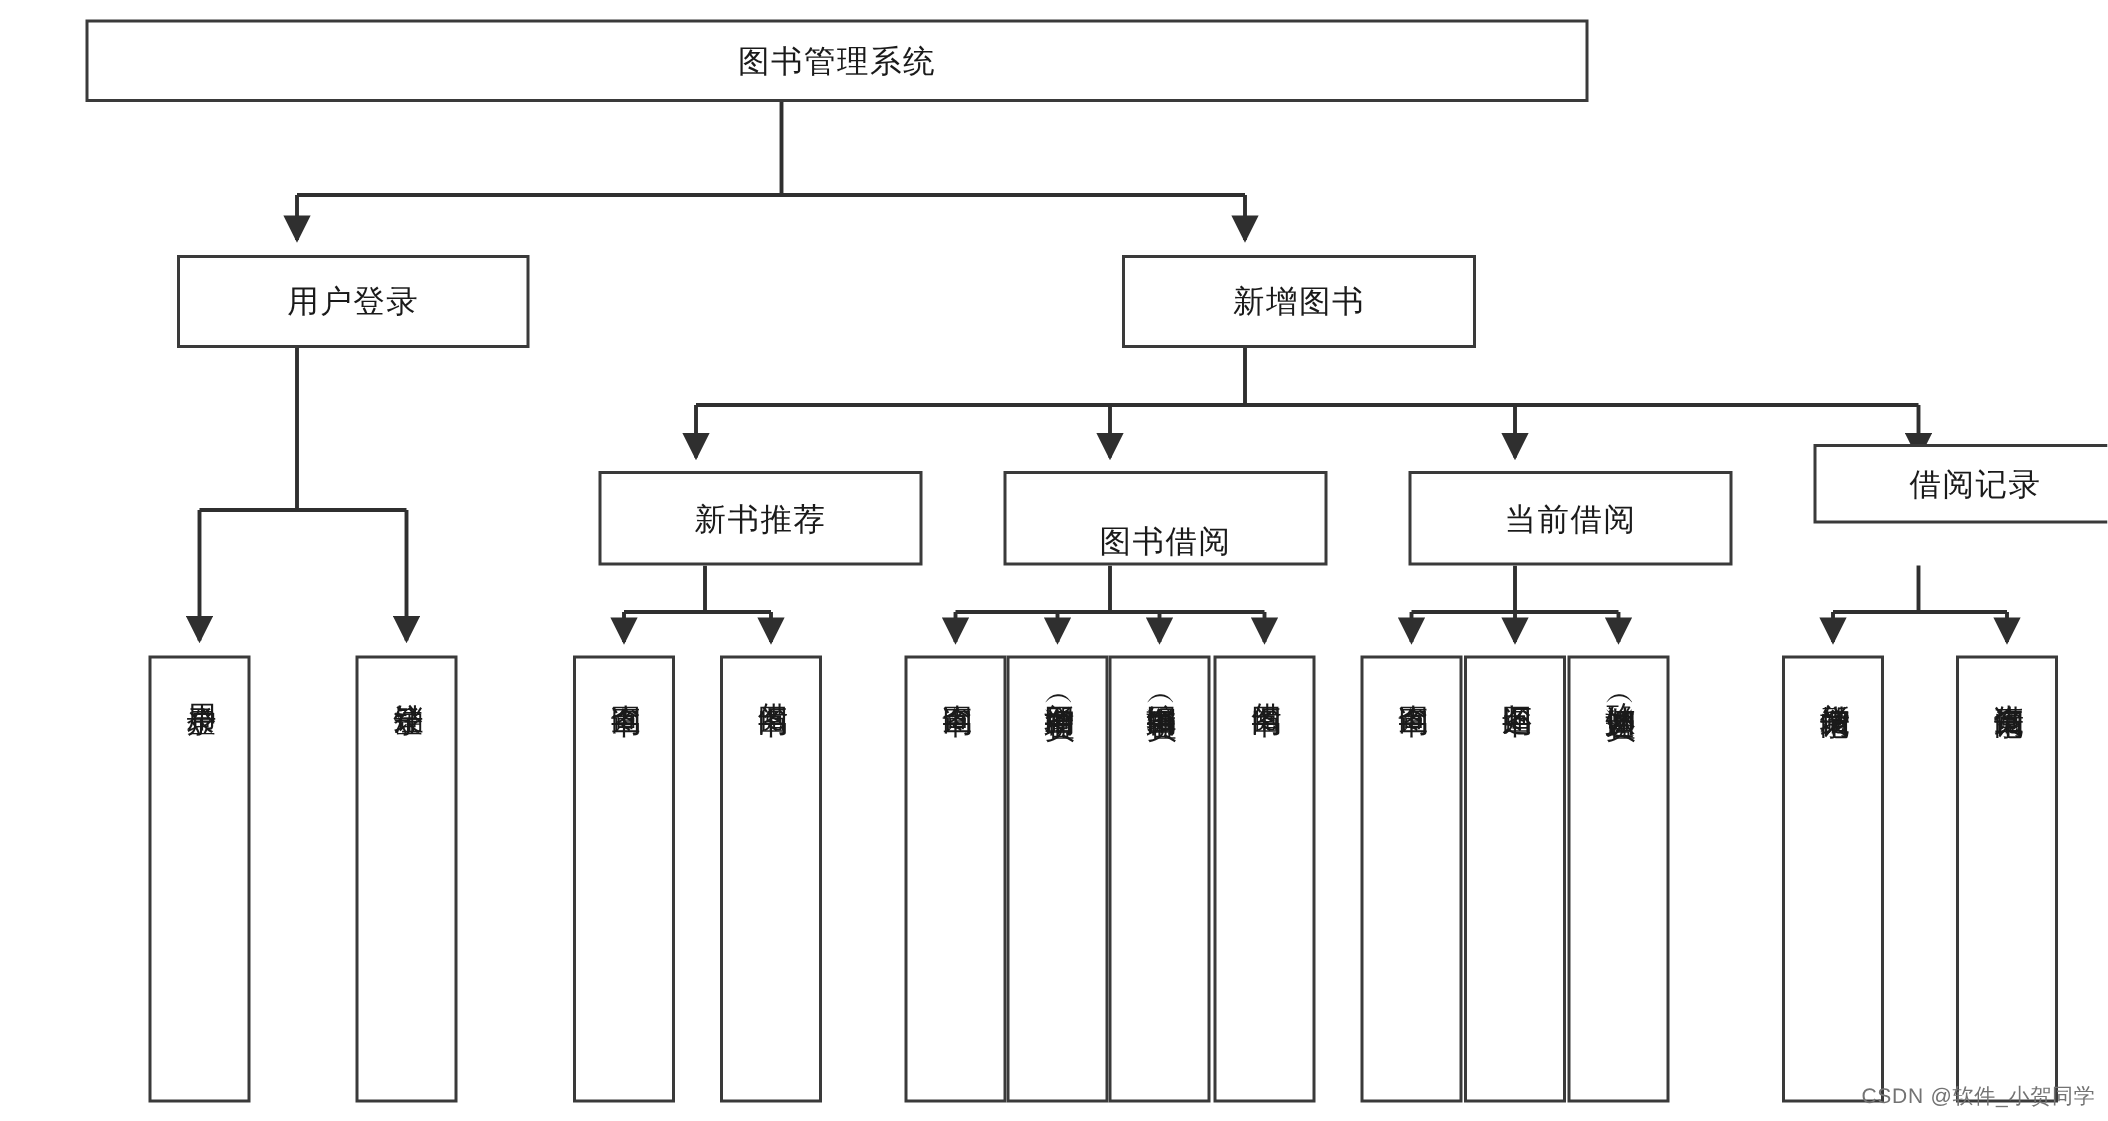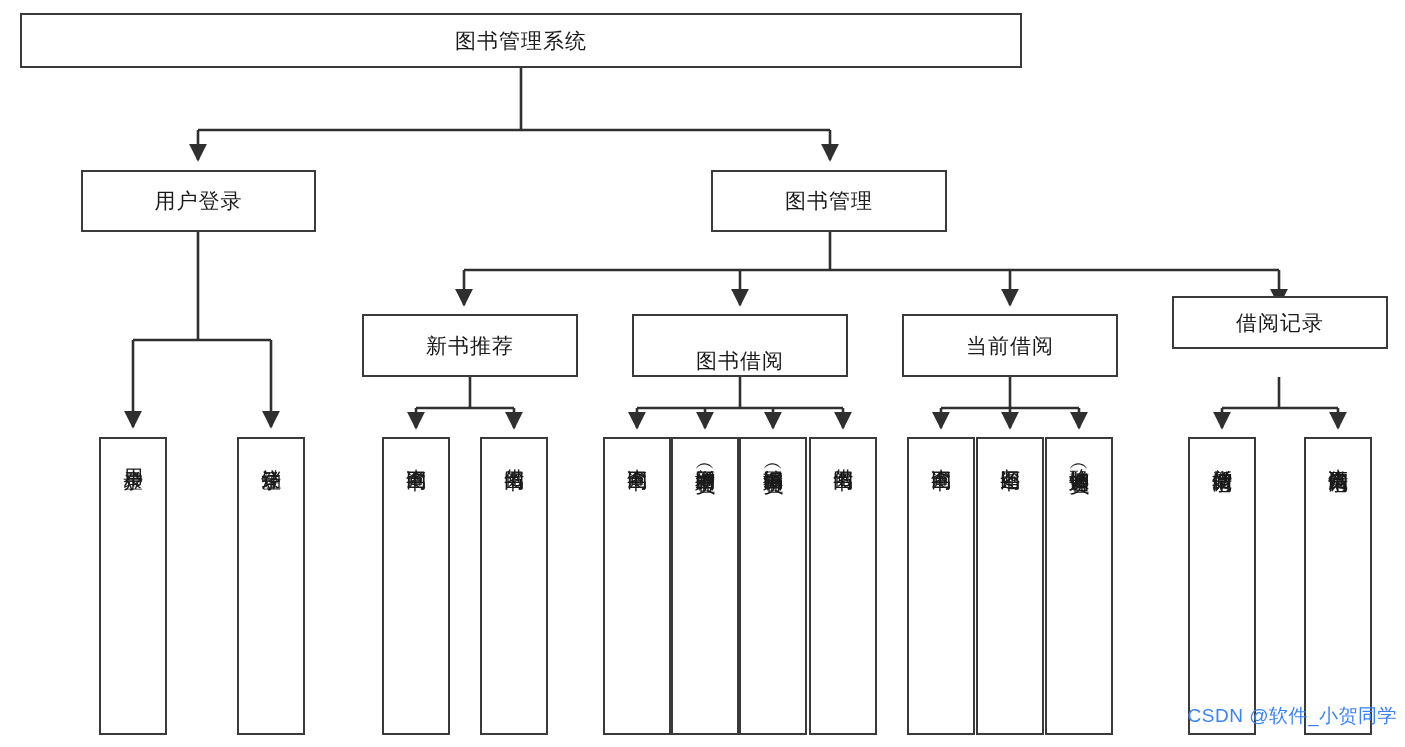--- a/index.html
+++ b/index.html
@@ -31,41 +31,42 @@
     background: #ffffff;
     border: 2px solid #3a3a3a;
     display: flex;
     align-items: center;
     justify-content: center;
     color: #1a1a1a;
   }
   .node.h {
     font-size: 21px;
     letter-spacing: 1px;
+    margin-left: 37px;
   }
   .node.leaf {
     font-size: 20px;
     letter-spacing: 1px;
     padding-top: 14px;
     align-items: flex-start;
     justify-content: center;
   }
   .vtext {
     writing-mode: vertical-rl;
     text-orientation: upright;
     line-height: 1.08;
     white-space: nowrap;
     display: block;
   }
   .watermark {
     position: absolute;
     right: 8px;
-    bottom: 18px;
-    font-size: 19px;
-    color: #3b82f6;
+    bottom: 7px;
+    font-size: 14px;
+    color: #737373;
     letter-spacing: 0.5px;
     white-space: nowrap;
   }
 </style>
 </head>
 <body>
 
 <div id="canvas">
 
   <svg class="edges" viewBox="0 0 1405 747" xmlns="http://www.w3.org/2000/svg">
@@ -119,21 +120,21 @@
   </svg>
 
   <div class="node h" style="left:20px; top:13px; width:1002px; height:55px;">
     <span>图书管理系统</span>
   </div>
 
   <div class="node h" style="left:81px; top:170px; width:235px; height:62px;">
     <span>用户登录</span>
   </div>
   <div class="node h" style="left:711px; top:170px; width:236px; height:62px;">
-    <span>图书管理</span>
+    <span>新增图书</span>
   </div>
 
   <div class="node h" style="left:362px; top:314px; width:216px; height:63px;">
     <span>新书推荐</span>
   </div>
   <div class="node h" style="left:632px; top:314px; width:216px; height:63px;align-items:flex-end;">
     <span>图书借阅</span>
   </div>
   <div class="node h" style="left:902px; top:314px; width:216px; height:63px;text-align:right;">
     <span>当前借阅</span>

